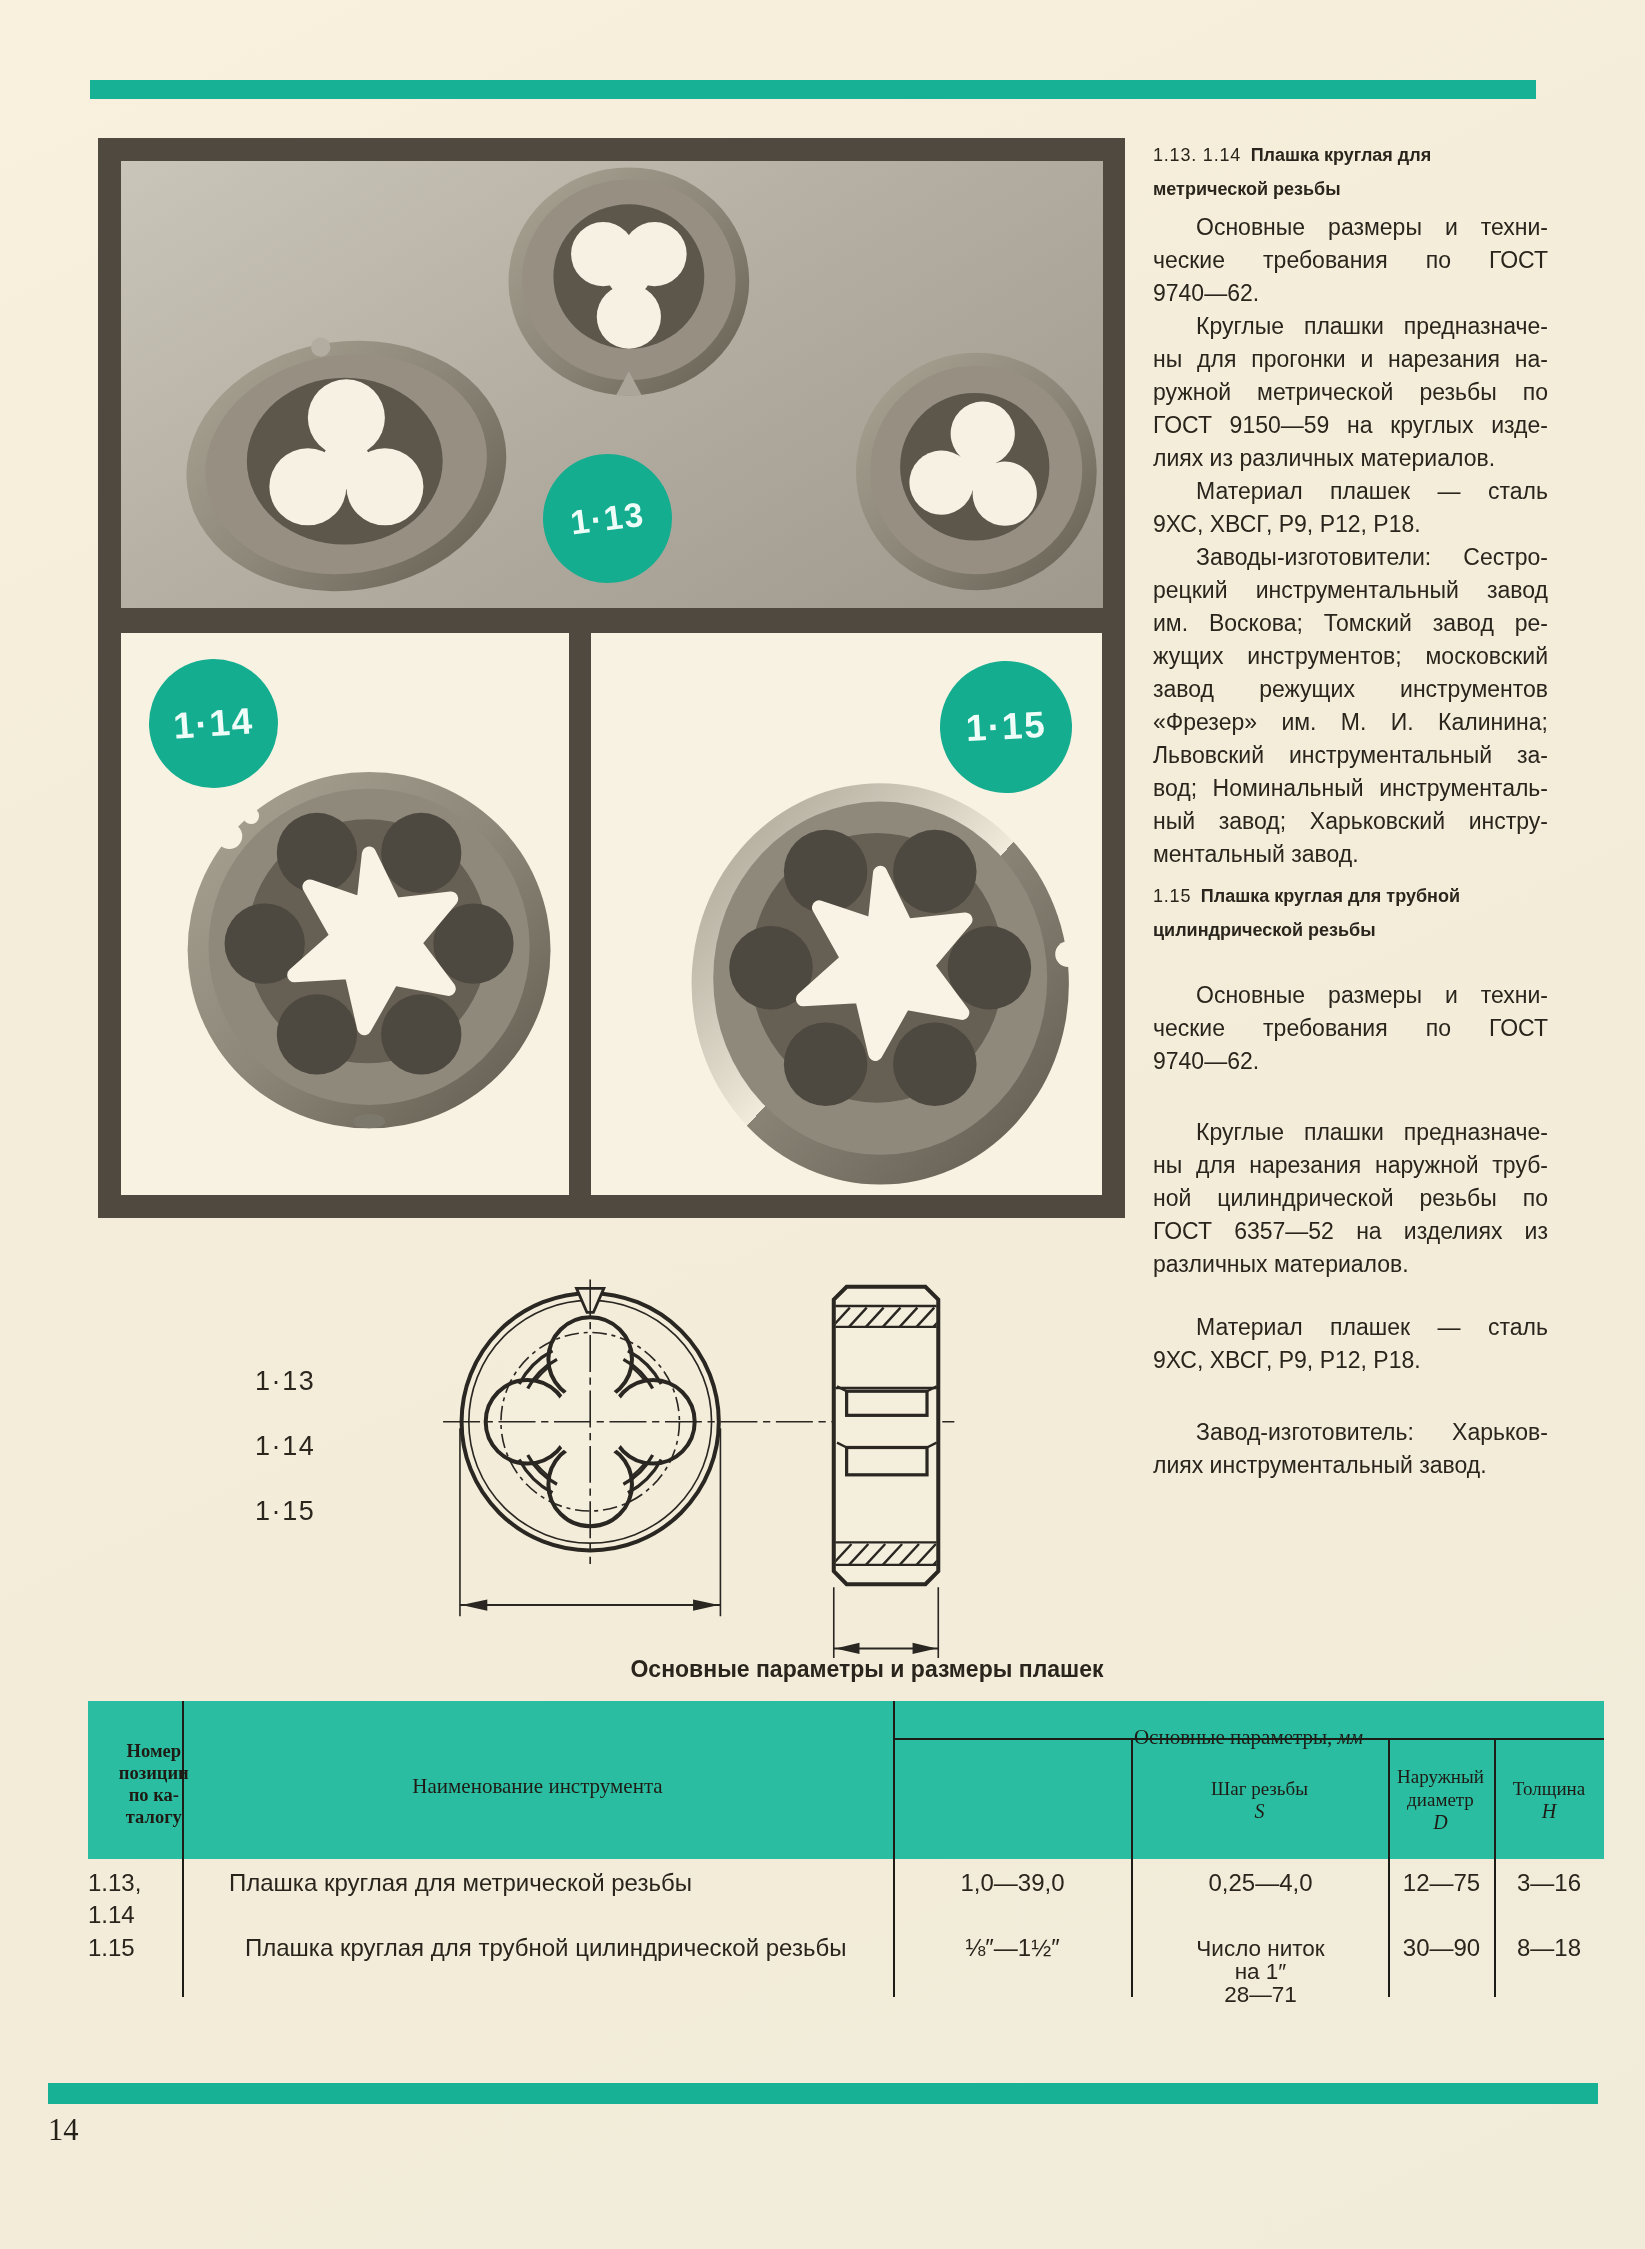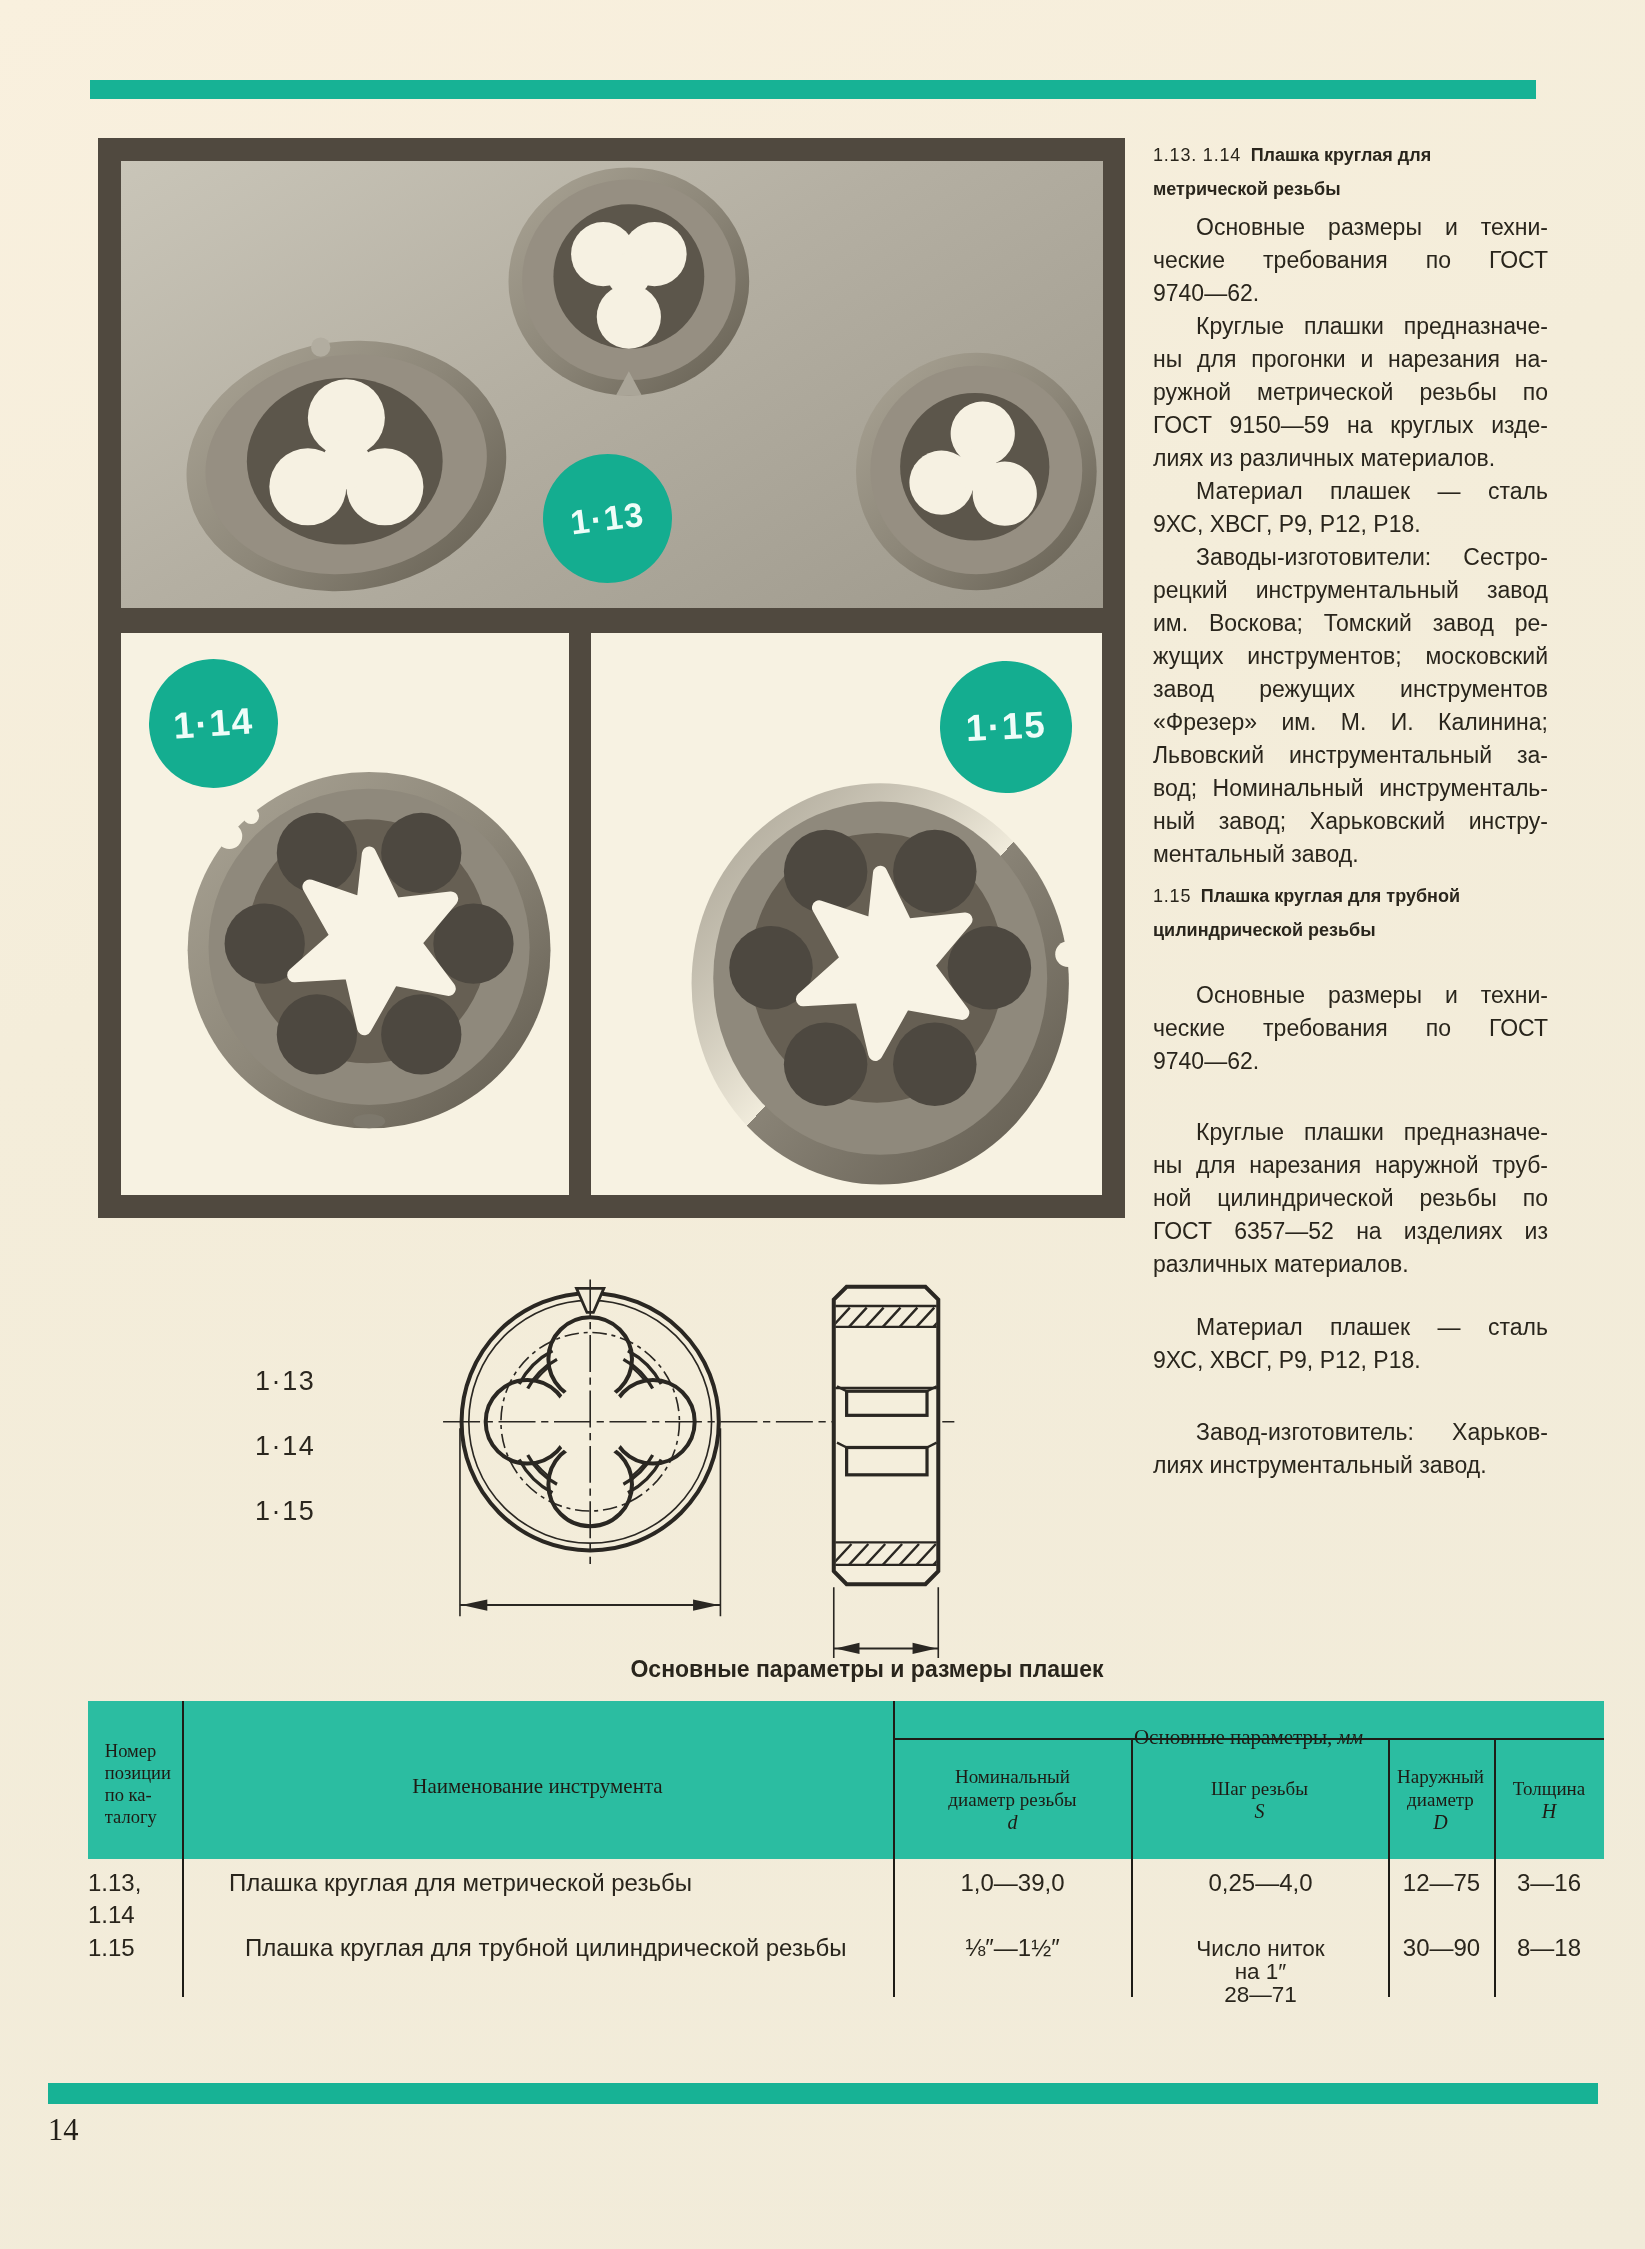--- a/index.html
+++ b/index.html
@@ -300,37 +300,30 @@
   <div class="tablewrap">
     <div class="t-teal"></div>
 
     <div class="t-vline" style="left:94px;top:0;height:296px;"></div>
     <div class="t-vline" style="left:805px;top:0;height:296px;"></div>
     <div class="t-hrule"></div>
     <div class="t-vline" style="left:1043px;top:37px;height:259px;"></div>
     <div class="t-vline" style="left:1300px;top:37px;height:259px;"></div>
     <div class="t-vline" style="left:1406px;top:37px;height:259px;"></div>
 
-    <div class="t-head t-serif" style="left:12px;top:39px;width:84px;font-size:18.5px;line-height:22px;text-align:left;padding-left:4.8px;">
+    <div class="t-head t-serif" style="left:19px;top:39px;width:84px;font-size:18.5px;line-height:22px;text-align:center;padding-left:4.8px;font-weight:bold;">
         <div class="ln">Номер</div>
         <div class="ln">позиции</div>
         <div class="ln">по ка-</div>
         <div class="ln">талогу</div>
       </div>
     <div class="t-head t-serif" style="left:94px;top:74px;width:711px;font-size:21px;">Наименование инструмента</div>
     <div class="t-head t-serif" style="left:805px;top:25px;width:711px;font-size:21px;">
       <span>Основные параметры,</span>
       <span class="t-sym">мм</span>
-    </div>
-    <div class="t-head t-serif" style="left:805px;top:64px;width:239px;">
-      <div>
-          <div class="ln">Номинальный</div>
-          <div class="ln">диаметр резьбы</div>
-        </div>
-      <div class="t-sym">d</div>
     </div>
     <div class="t-head t-serif" style="left:1043px;top:76px;width:257px;">
       <div>
           <div class="ln">Шаг резьбы</div>
         </div>
       <div class="t-sym">S</div>
     </div>
     <div class="t-head t-serif" style="left:1300px;top:64px;width:105px;">
       <div>
           <div class="ln">Наружный</div>

